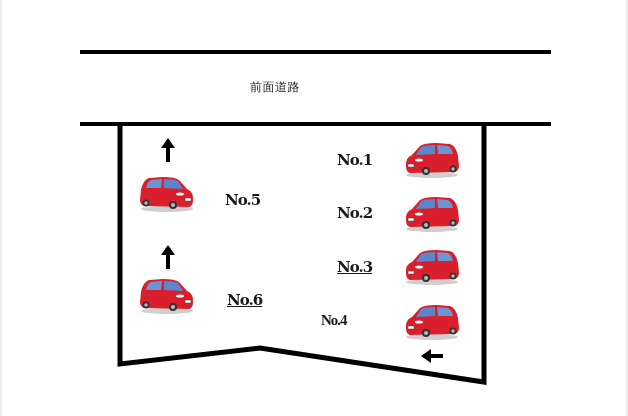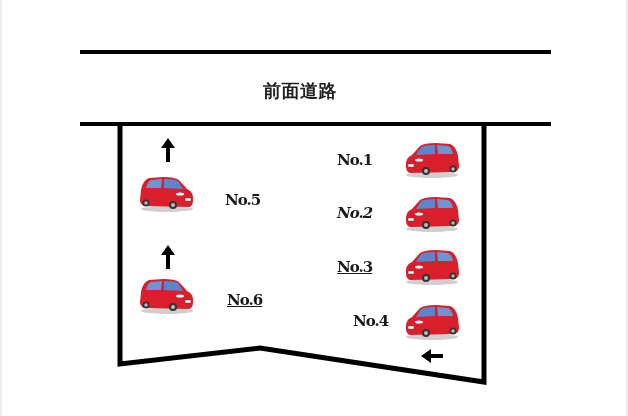--- a/index.html
+++ b/index.html
@@ -9,22 +9,22 @@
       font-family: "DejaVu Serif", "Liberation Serif", serif;
     }
     .frame {
       position: absolute; left: 0; top: 0; width: 628px; height: 416px;
       box-sizing: border-box;
       border-left: 2px solid #ececec; border-right: 2px solid #ececec;
       pointer-events: none;
     }
     svg.lot { position: absolute; left: 0; top: 0; }
     .road-label {
-      position: absolute; left: 250px; top: 79px; width: 100px; text-align: center;
-      font-family: "DejaVu Sans", sans-serif; font-size: 18px; font-weight: bold; color: #222;
+      position: absolute; left: 250px; top: 79px; width: 100px; 
+      font-family: "DejaVu Sans", sans-serif; font-size: 12px; font-weight: normal; color: #222;
       letter-spacing: 0.5px;
     }
     .slot-label {
       position: absolute; font-size: 15px; font-weight: bold; color: #1a1a1a;
       letter-spacing: -1px;
     }
     .car { position: absolute; width: 60px; height: 42px; }
     .arrow { position: absolute; }
   </style>
 </head>
@@ -110,23 +110,23 @@
   <path d="M35 7 L46 8 Q50 10 51 16 L36 16 Z" fill="#6d95d2"></path>
   <ellipse cx="17" cy="22" rx="4" ry="1.5" fill="#fff"></ellipse>
   <rect x="6" y="26" width="6" height="3" fill="#fff" stroke="#444" stroke-width="0.5"></rect>
   <circle cx="24" cy="33" r="4" fill="#333"></circle>
     <circle cx="24" cy="33" r="2" fill="#bbb"></circle>
   <circle cx="51" cy="31" r="3.5" fill="#333"></circle>
     <circle cx="51" cy="31" r="1.7" fill="#bbb"></circle>
 </svg>
 
 <div class="slot-label" style="left:337px;top:151px;">No.1</div>
-<div class="slot-label" style="left:337px;top:204px;font-style:italic;">No.2</div>
+<div class="slot-label" style="left:337px;top:204px;">No.2</div>
 <div class="slot-label" style="left:337px;top:258px;text-decoration:underline;">No.3</div>
-<div class="slot-label" style="left:353px;top:312px;">No.4</div>
+<div class="slot-label" style="left:321px;top:312px;font-family:Liberation Serif, serif;">No.4</div>
 <div class="slot-label" style="left:225px;top:191px;">No.5</div>
 <div class="slot-label" style="left:227px;top:291px;text-decoration:underline;">No.6</div>
 
 <svg class="arrow" style="left:160px;top:138px;" width="16" height="24" viewBox="0 0 16 24">
   <polygon points="8,0 15,10 10,10 10,24 6,24 6,10 1,10" fill="#000"></polygon>
 </svg>
 <svg class="arrow" style="left:160px;top:245px;" width="16" height="24" viewBox="0 0 16 24">
   <polygon points="8,0 15,10 10,10 10,24 6,24 6,10 1,10" fill="#000"></polygon>
 </svg>
 <svg class="arrow" style="left:421px;top:349px;" width="22" height="14" viewBox="0 0 22 14">

